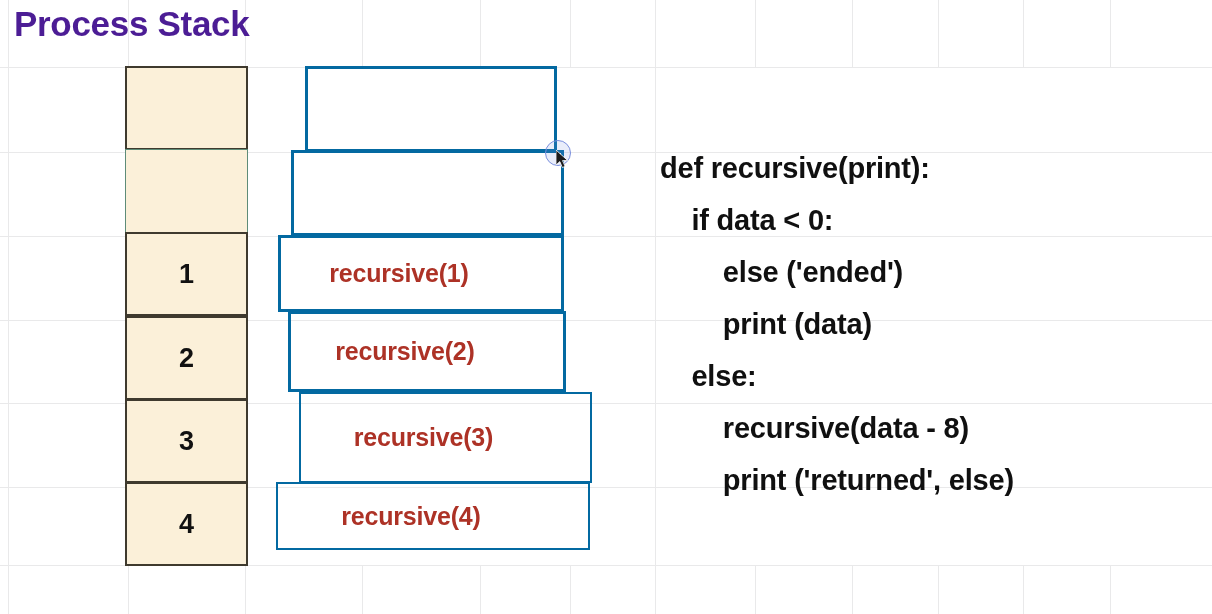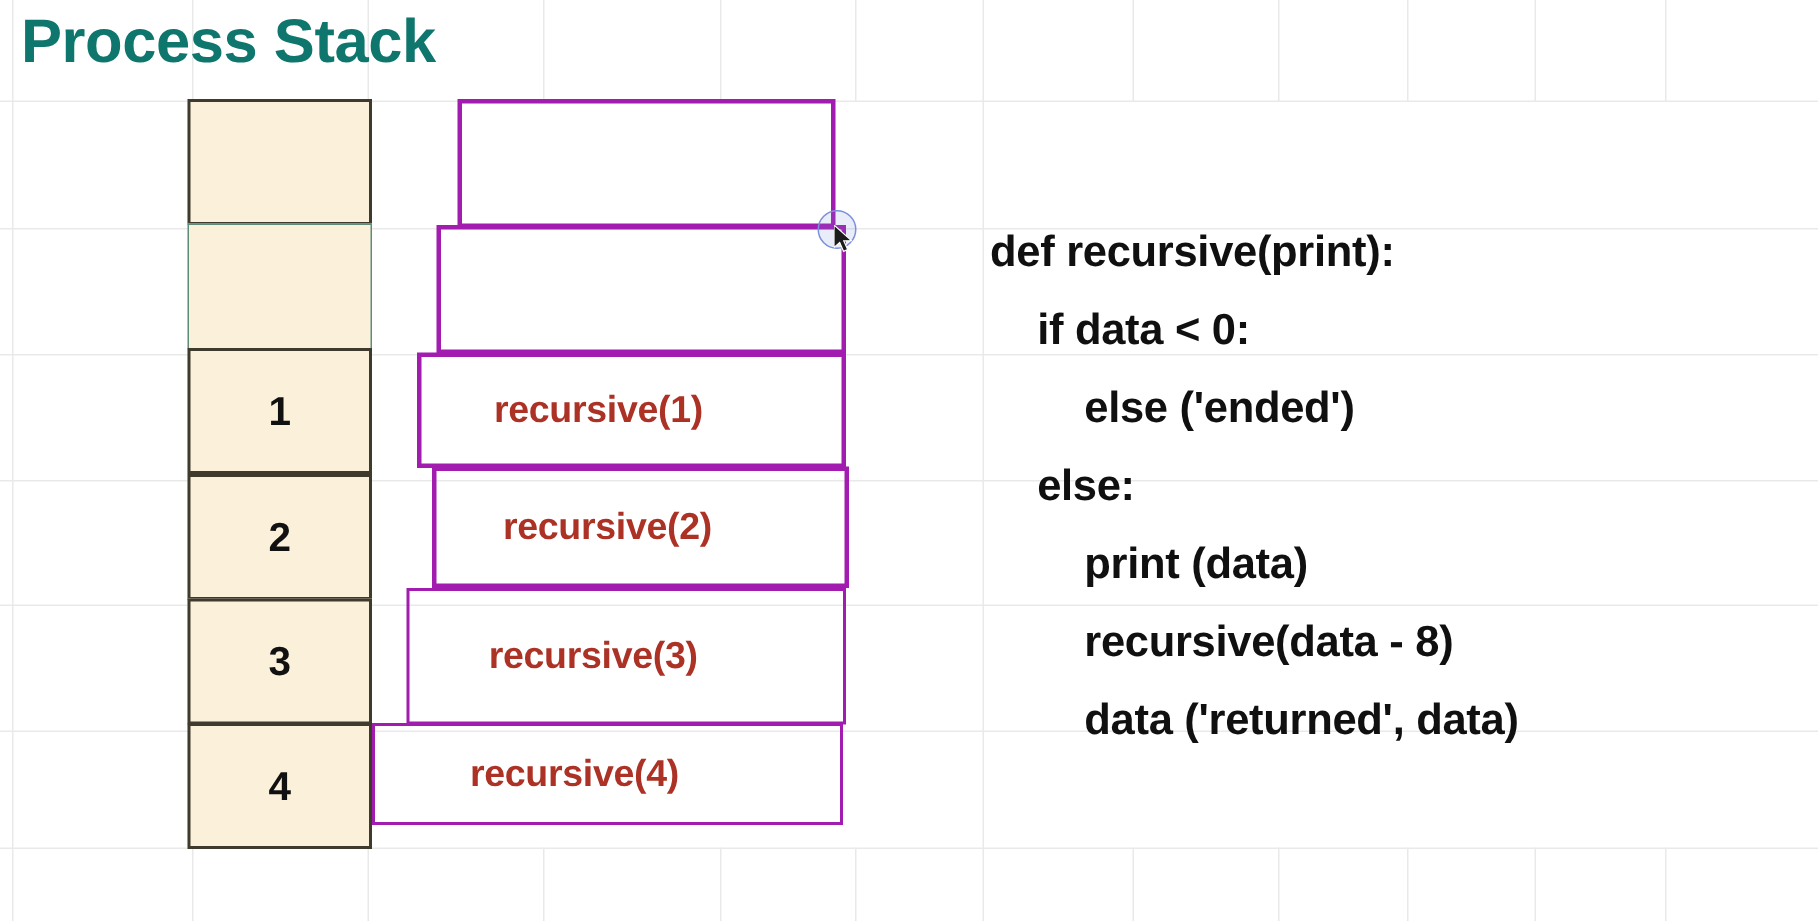--- a/index.html
+++ b/index.html
@@ -24,23 +24,23 @@
     background: #e9e9ea;
   }
   .grid-v { width: 1px; }
   .grid-h { height: 1px; }
 
   
   #page-title {
     position: absolute;
     left: 14px;
     top: 4px;
-    font-size: 41px;
-    font-weight: bold;
-    color: #0f766e;
+    font-size: 35px;
+    font-weight: bold;
+    color: #4c1d95;
     letter-spacing: -0.3px;
     white-space: nowrap;
   }
 
   
   .stack-cell {
     position: absolute;
     left: 125px;
     width: 123px;
     background: #fbf0d9;
@@ -55,27 +55,27 @@
   }
   .stack-cell.green {
     border-color: #5e8c78;
     border-width: 1px;
   }
 
   
   .frame {
     position: absolute;
     box-sizing: border-box;
-    border: 3px solid #a21caf;
+    border: 3px solid #0369a1;
     background: transparent;
     display: flex;
     align-items: center;
     justify-content: center;
   }
-  .frame.thin { border-width: 2px; }
+  .frame.thin { border-width: 2px; margin-left: 28px; }
   .frame-label {
     font-size: 25px;
     font-weight: bold;
     color: #ad3226;
     letter-spacing: -0.2px;
     position: relative;
     left: -22px;
   }
 
   
@@ -194,15 +194,15 @@
       </div>
     </div>
 
   <div id="cursor-wrap" style="left: 545px; top: 140px;">
     <div id="cursor-halo"></div>
     <svg id="cursor-arrow" width="14" height="19" viewBox="0 0 14 19">
       <polygon points="0,0 0,15 3.8,11.6 6.4,17.6 9.1,16.3 6.5,10.6 11.6,10.4" fill="#1b1b1b" stroke="#ffffff" stroke-width="0.8"></polygon>
     </svg>
   </div>
 
-  <div id="code-block"><div class="code-line">def recursive(print):</div><div class="code-line">    if data &lt; 0:</div><div class="code-line">        else ('ended')</div><div class="code-line">    else:</div><div class="code-line">        print (data)</div><div class="code-line">        recursive(data - 8)</div><div class="code-line">        data ('returned', data)</div></div>
+  <div id="code-block"><div class="code-line">def recursive(print):</div><div class="code-line">    if data &lt; 0:</div><div class="code-line">        else ('ended')</div><div class="code-line">        print (data)</div><div class="code-line">    else:</div><div class="code-line">        recursive(data - 8)</div><div class="code-line">        print ('returned', else)</div></div>
 
 </div>
 
 </body></html>

